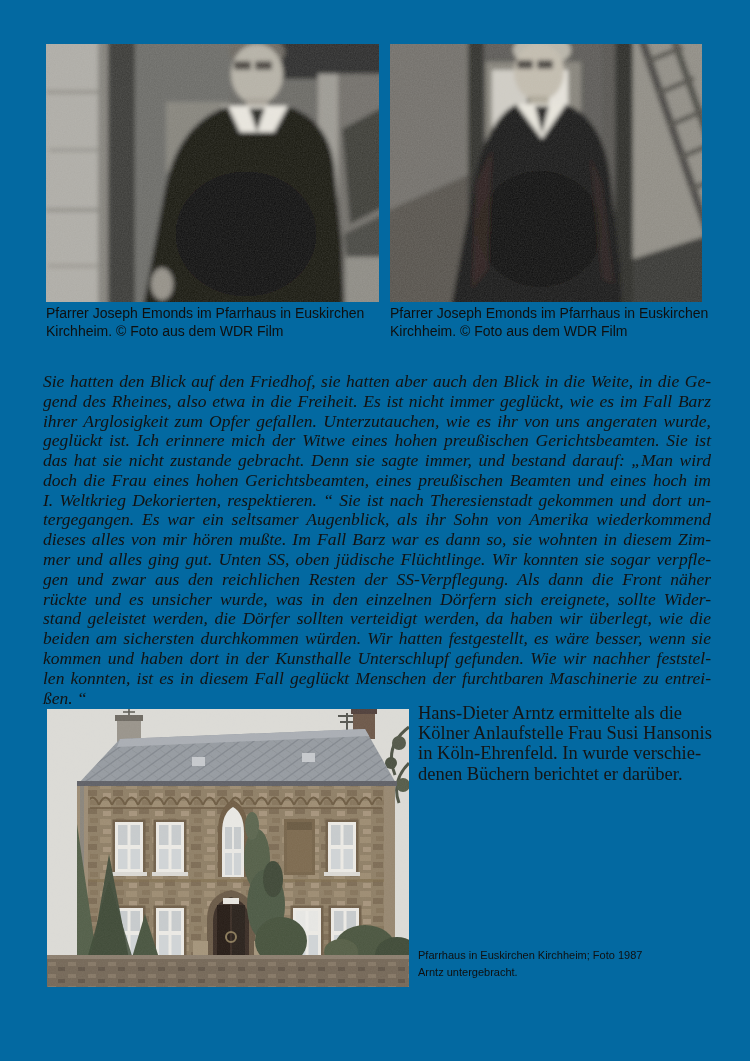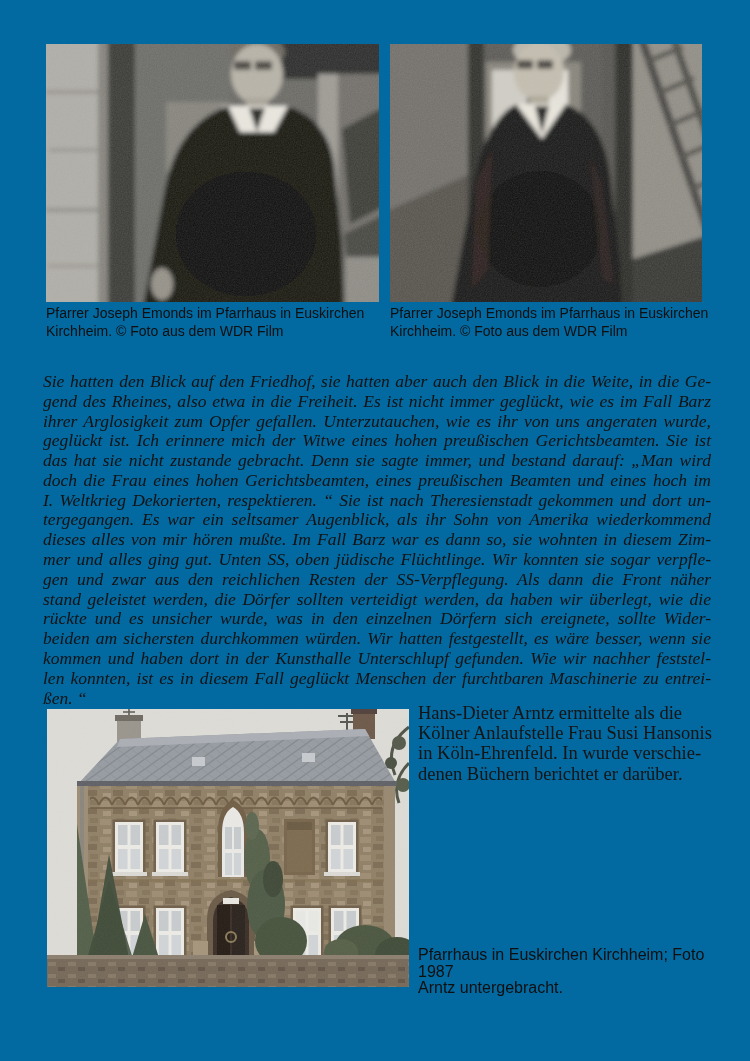--- a/index.html
+++ b/index.html
@@ -11,21 +11,21 @@
   .photo svg{display:block;}
   .p1{left:46px;top:44px;width:333px;height:258px;}
   .p2{left:390px;top:44px;width:312px;height:258px;}
   .p3{left:47px;top:709px;width:362px;height:278px;background:#d9d8d3;}
   .caption{
     position:absolute;font-family:"Liberation Sans", sans-serif;
     font-size:14px;line-height:17.5px;color:#0f0f0f;
   }
   .cap1{left:46px;top:305px;width:345px;}
   .cap2{left:390px;top:305px;width:345px;}
-  .cap3{left:418px;top:947px;width:320px;font-size:16px;line-height:16.5px;}
+  .cap3{left:418px;top:947px;width:320px;font-size:11px;line-height:16.5px;}
   .quote{
     position:absolute;left:43px;top:344px;width:668px;
     font-style:italic;font-size:17.5px;line-height:19.78px;color:#121212;margin-top:28px;
   }
   .quote div{text-align:justify;text-align-last:justify;white-space:normal;}
   .quote div:last-child{text-align:center;text-align-last:left;}
   .sidenote{
     position:absolute;left:418px;top:703px;width:300px;
     font-size:18.5px;line-height:20.2px;color:#141414;
   }
@@ -138,22 +138,22 @@
       <div>gend des Rheines, also etwa in die Freiheit. Es ist nicht immer geglückt, wie es im Fall Barz</div>
       <div>ihrer Arglosigkeit zum Opfer gefallen. Unterzutauchen, wie es ihr von uns angeraten wurde,</div>
       <div>geglückt ist. Ich erinnere mich der Witwe eines hohen preußischen Gerichtsbeamten. Sie ist</div>
       <div>das hat sie nicht zustande gebracht. Denn sie sagte immer, und bestand darauf: „Man wird</div>
       <div>doch die Frau eines hohen Gerichtsbeamten, eines preußischen Beamten und eines hoch im</div>
       <div>I. Weltkrieg Dekorierten, respektieren. “ Sie ist nach Theresienstadt gekommen und dort un-</div>
       <div>tergegangen. Es war ein seltsamer Augenblick, als ihr Sohn von Amerika wiederkommend</div>
       <div>dieses alles von mir hören mußte. Im Fall Barz war es dann so, sie wohnten in diesem Zim-</div>
       <div>mer und alles ging gut. Unten SS, oben jüdische Flüchtlinge. Wir konnten sie sogar verpfle-</div>
       <div>gen und zwar aus den reichlichen Resten der SS-Verpflegung. Als dann die Front näher</div>
+      <div>rückte und es unsicher wurde, was in den einzelnen Dörfern sich ereignete, sollte Wider-</div>
       <div>stand geleistet werden, die Dörfer sollten verteidigt werden, da haben wir überlegt, wie die</div>
-      <div>rückte und es unsicher wurde, was in den einzelnen Dörfern sich ereignete, sollte Wider-</div>
       <div>beiden am sichersten durchkommen würden. Wir hatten festgestellt, es wäre besser, wenn sie</div>
       <div>kommen und haben dort in der Kunsthalle Unterschlupf gefunden. Wie wir nachher feststel-</div>
       <div>len konnten, ist es in diesem Fall geglückt Menschen der furchtbaren Maschinerie zu entrei-</div>
       <div>ßen. “</div>
     </div>
 
   <div class="photo p3">
     <svg width="362" height="278" viewBox="0 0 362 278">
       <defs>
         <pattern id="stoneP" width="26" height="18" patternUnits="userSpaceOnUse">

